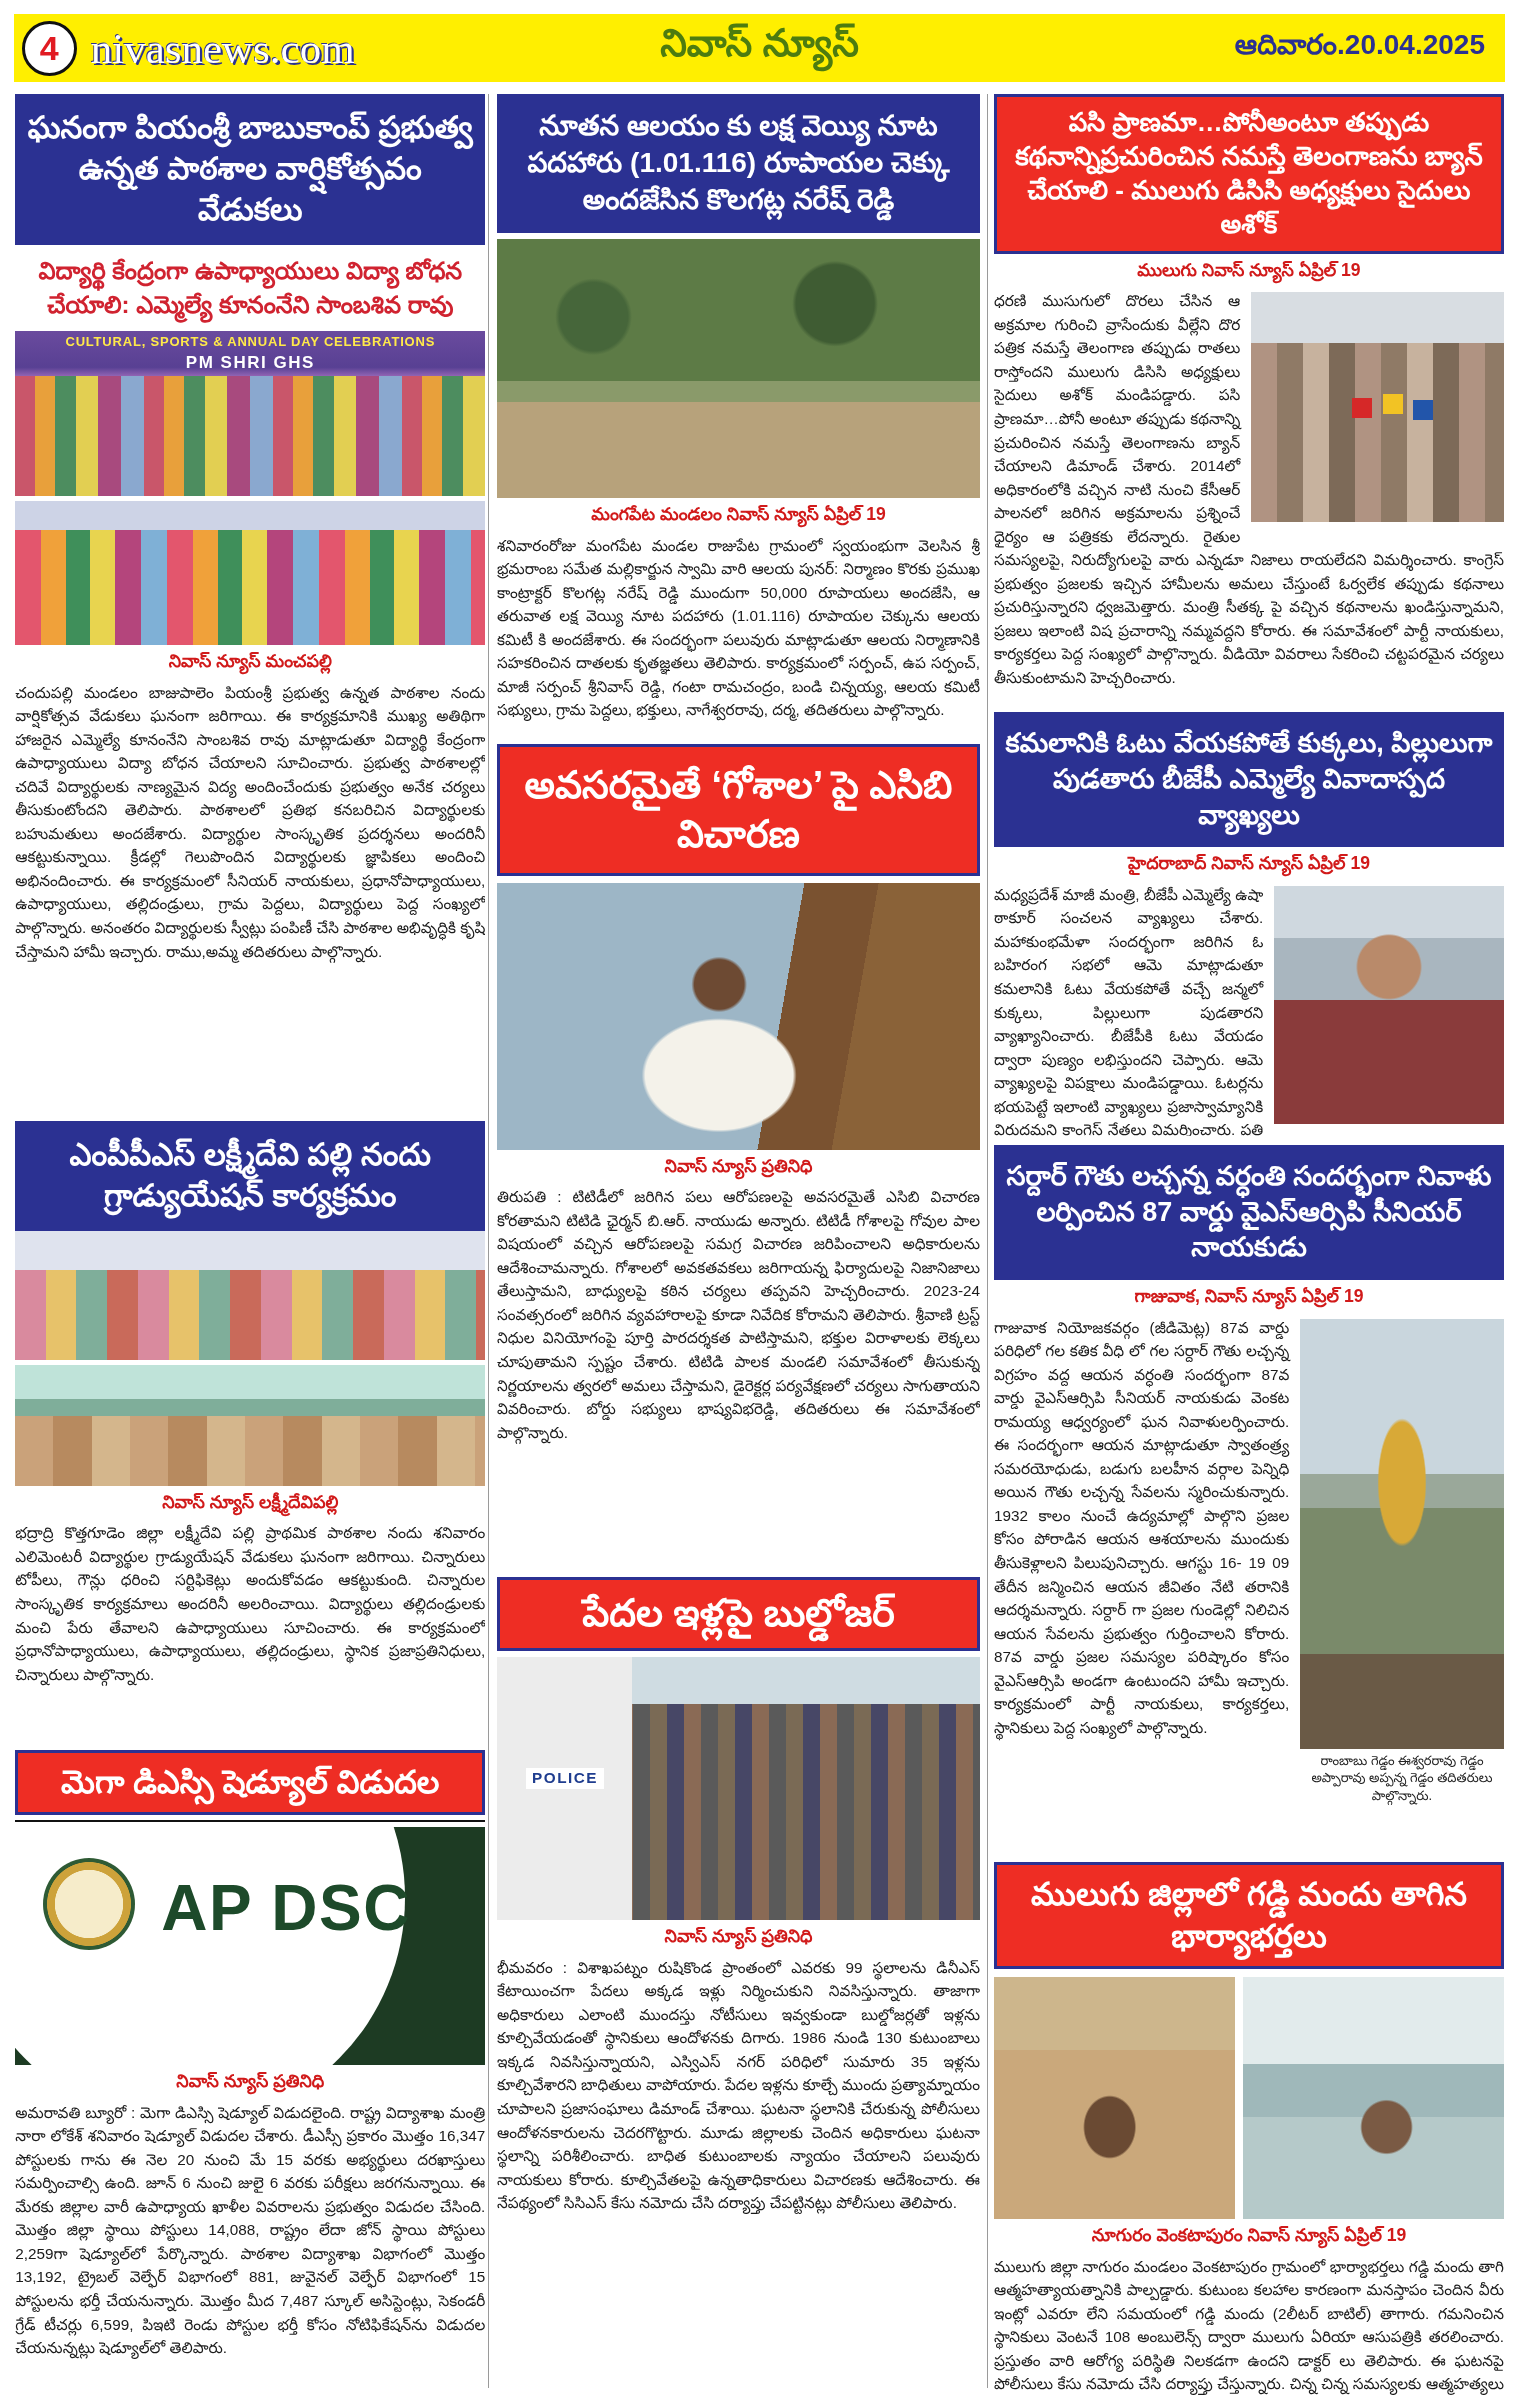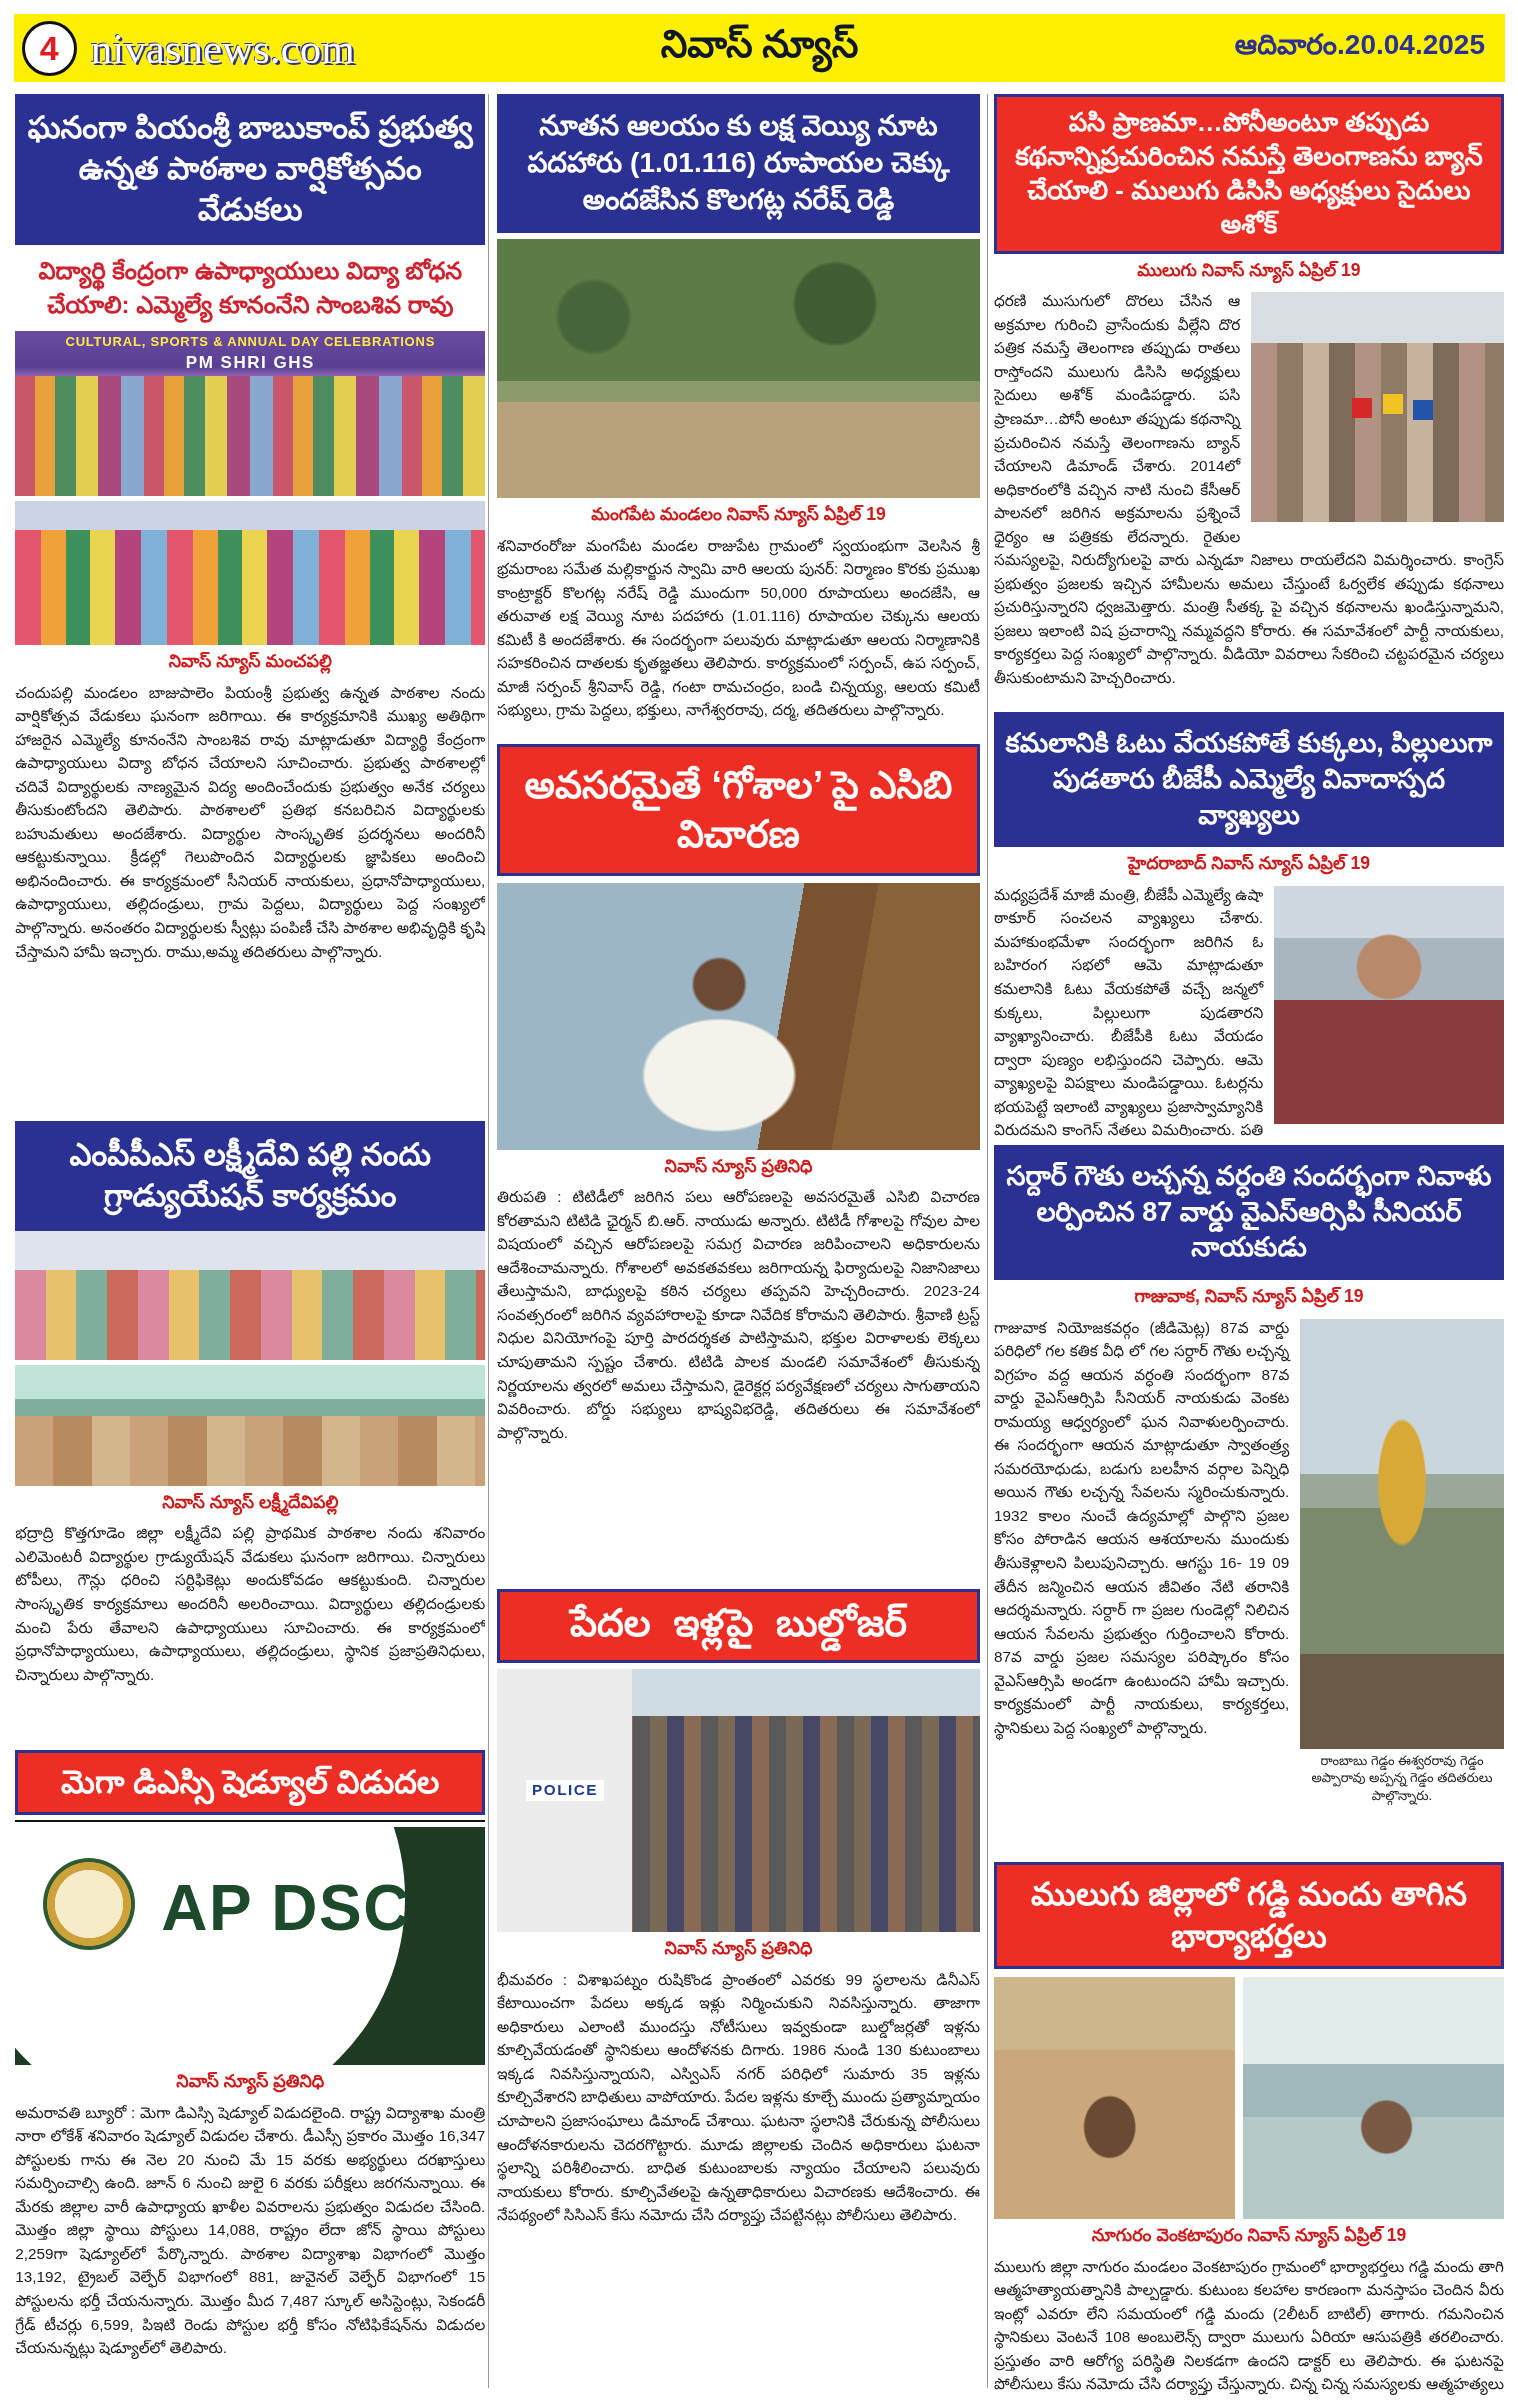--- a/index.html
+++ b/index.html
@@ -6,21 +6,21 @@
   .page{position:relative;width:1518px;height:2401px;background:#ffffff;overflow:hidden;
         font-family:"Liberation Sans","DejaVu Sans",sans-serif;color:#1a1a1a;}
   
   .header{position:absolute;left:14px;top:14px;width:1491px;height:68px;background:#ffef00;
           display:flex;align-items:center;}
   .pagenum{width:49px;height:49px;border-radius:50%;background:#fff;border:3.1px solid #111;
            margin-left:7.7px;display:flex;align-items:center;justify-content:center;flex:none;}
   .pagenum span{color:#e11b22;font-weight:bold;font-size:34px;line-height:1;}
   .site{margin-left:14px;font-family:"Liberation Serif","DejaVu Serif",serif;font-weight:normal;
         font-size:43px;color:#ffffff;text-shadow:2.3px 2.3px 0 #2b3192,-0.8px -0.8px 0 #2b3192;white-space:nowrap;}
-  .mast{position:absolute;left:0;right:0;text-align:center;font-weight:bold;font-size:38px;color:#0f172a;font-family:Liberation Serif, serif;}
+  .mast{position:absolute;left:0;right:0;text-align:center;font-weight:bold;font-size:38px;color:#4d7c0f;}
   .date{margin-left:auto;margin-right:20px;font-weight:bold;font-size:28px;color:#2b3192;white-space:nowrap;z-index:2;}
   
   .col{position:absolute;top:94px;height:2302px;overflow:hidden;}
   .col-left{left:15.3px;width:470px;}
   .col-mid{left:497px;width:483px;}
   .col-right{left:994px;width:510px;}
   .vrule{position:absolute;top:94px;height:2294px;width:0.8px;background:#9a9a9a;}
   
   .box-navy{background:#2b3192;color:#fff;font-weight:bold;text-align:center;
             padding:14px 10.7px;line-height:1.32;}
@@ -152,21 +152,21 @@
     </section>
 
     <section>
       <div class="box-red" style="font-size:38px;margin-top:12px;padding:14px 7.7px;">అవసరమైతే ‘గోశాల’ పై ఎసిబి విచారణ</div>
       <div class="ph ph-officer" style="height:267px;margin-top:6.1px;"></div>
       <div class="dateline">నివాస్ న్యూస్ ప్రతినిధి</div>
       <div class="body" style="height:384px;">తిరుపతి : టిటిడీలో జరిగిన పలు ఆరోపణలపై అవసరమైతే ఎసిబి విచారణ కోరతామని టిటిడి ఛైర్మన్ బి.ఆర్. నాయుడు అన్నారు. టిటిడీ గోశాలపై గోవుల పాల విషయంలో వచ్చిన ఆరోపణలపై సమగ్ర విచారణ జరిపించాలని అధికారులను ఆదేశించామన్నారు. గోశాలలో అవకతవకలు జరిగాయన్న ఫిర్యాదులపై నిజానిజాలు తేలుస్తామని, బాధ్యులపై కఠిన చర్యలు తప్పవని హెచ్చరించారు. 2023-24 సంవత్సరంలో జరిగిన వ్యవహారాలపై కూడా నివేదిక కోరామని తెలిపారు. శ్రీవాణి ట్రస్ట్ నిధుల వినియోగంపై పూర్తి పారదర్శకత పాటిస్తామని, భక్తుల విరాళాలకు లెక్కలు చూపుతామని స్పష్టం చేశారు. టిటిడి పాలక మండలి సమావేశంలో తీసుకున్న నిర్ణయాలను త్వరలో అమలు చేస్తామని, డైరెక్టర్ల పర్యవేక్షణలో చర్యలు సాగుతాయని వివరించారు. బోర్డు సభ్యులు భాష్యవిభరెడ్డి, తదితరులు ఈ సమావేశంలో పాల్గొన్నారు.</div>
     </section>
 
     <section>
-      <div class="box-red" style="font-size:38px;margin-top:20px;font-family:Liberation Mono, monospace;">పేదల ఇళ్లపై బుల్డోజర్</div>
+      <div class="box-red" style="font-size:38px;margin-top:8px;">పేదల ఇళ్లపై బుల్డోజర్</div>
       <div class="ph ph-crowd" style="height:263px;margin-top:6.1px;">
         <div class="police-tag">POLICE</div>
       </div>
       <div class="dateline">నివాస్ న్యూస్ ప్రతినిధి</div>
       <div class="body" style="height:445px;">భీమవరం : విశాఖపట్నం రుషికొండ ప్రాంతంలో ఎవరకు 99 స్థలాలను డినీఎస్ కేటాయించగా పేదలు అక్కడ ఇళ్లు నిర్మించుకుని నివసిస్తున్నారు. తాజాగా అధికారులు ఎలాంటి ముందస్తు నోటీసులు ఇవ్వకుండా బుల్డోజర్లతో ఇళ్లను కూల్చివేయడంతో స్థానికులు ఆందోళనకు దిగారు. 1986 నుండి 130 కుటుంబాలు ఇక్కడ నివసిస్తున్నాయని, ఎస్విఎస్ నగర్ పరిధిలో సుమారు 35 ఇళ్లను కూల్చివేశారని బాధితులు వాపోయారు. పేదల ఇళ్లను కూల్చే ముందు ప్రత్యామ్నాయం చూపాలని ప్రజాసంఘాలు డిమాండ్ చేశాయి. ఘటనా స్థలానికి చేరుకున్న పోలీసులు ఆందోళనకారులను చెదరగొట్టారు. మూడు జిల్లాలకు చెందిన అధికారులు ఘటనా స్థలాన్ని పరిశీలించారు. బాధిత కుటుంబాలకు న్యాయం చేయాలని పలువురు నాయకులు కోరారు. కూల్చివేతలపై ఉన్నతాధికారులు విచారణకు ఆదేశించారు. ఈ నేపథ్యంలో సిసిఎస్ కేసు నమోదు చేసి దర్యాప్తు చేపట్టినట్లు పోలీసులు తెలిపారు.</div>
     </section>
   </div>
 
   <div class="col col-right">
 

